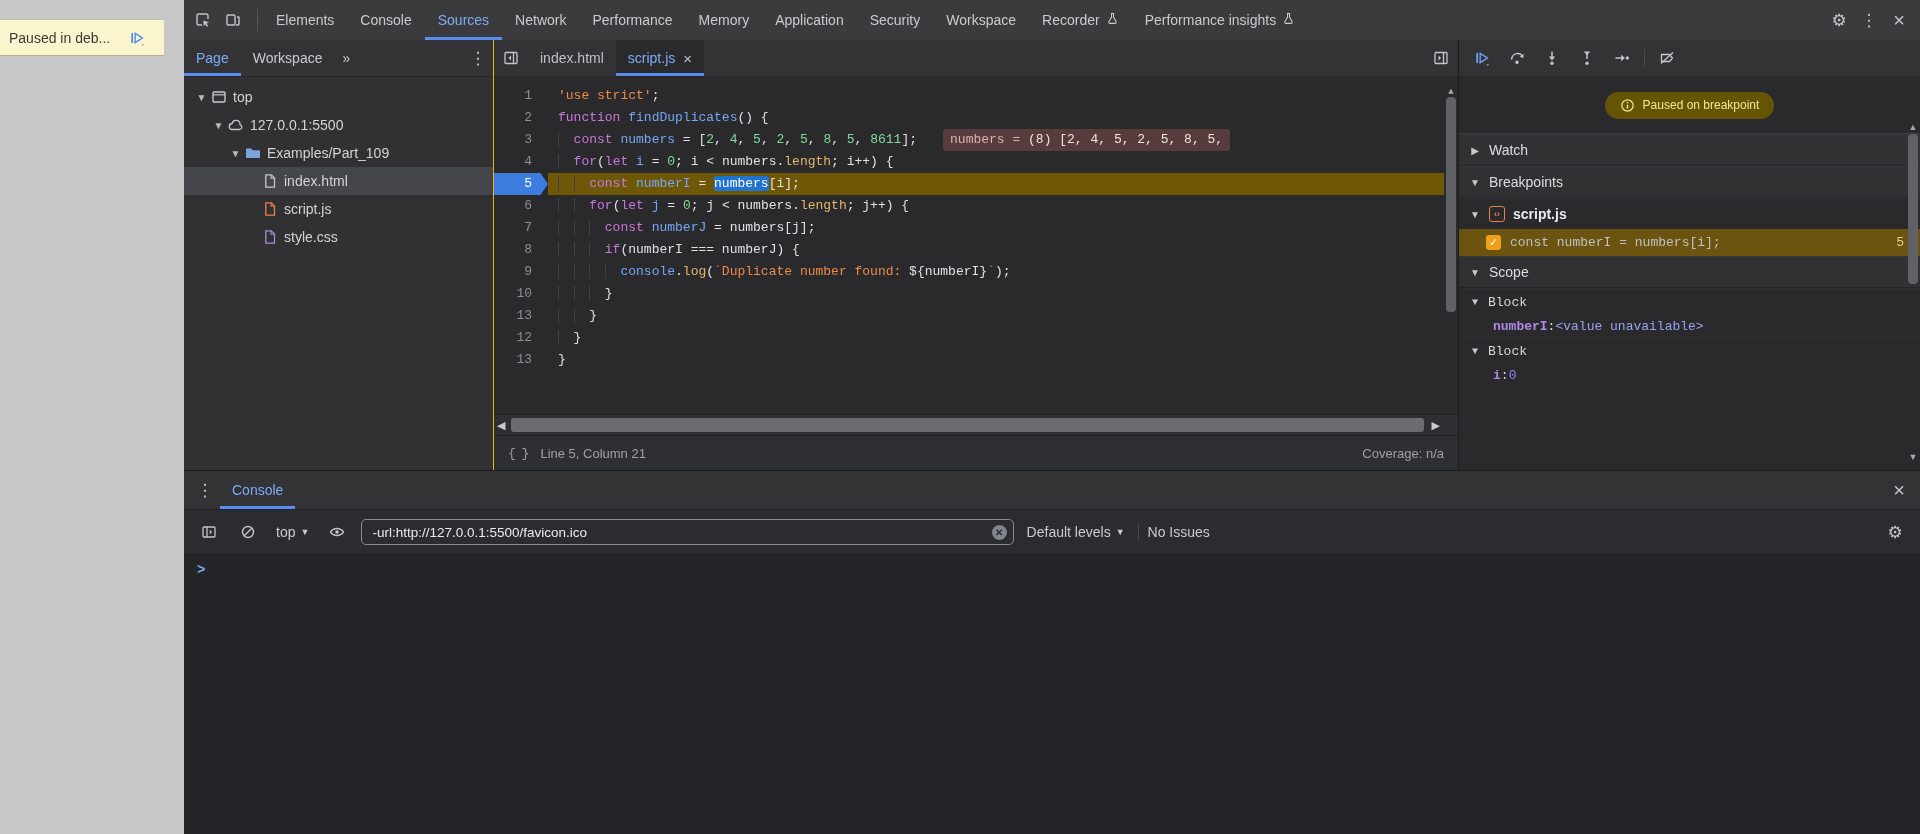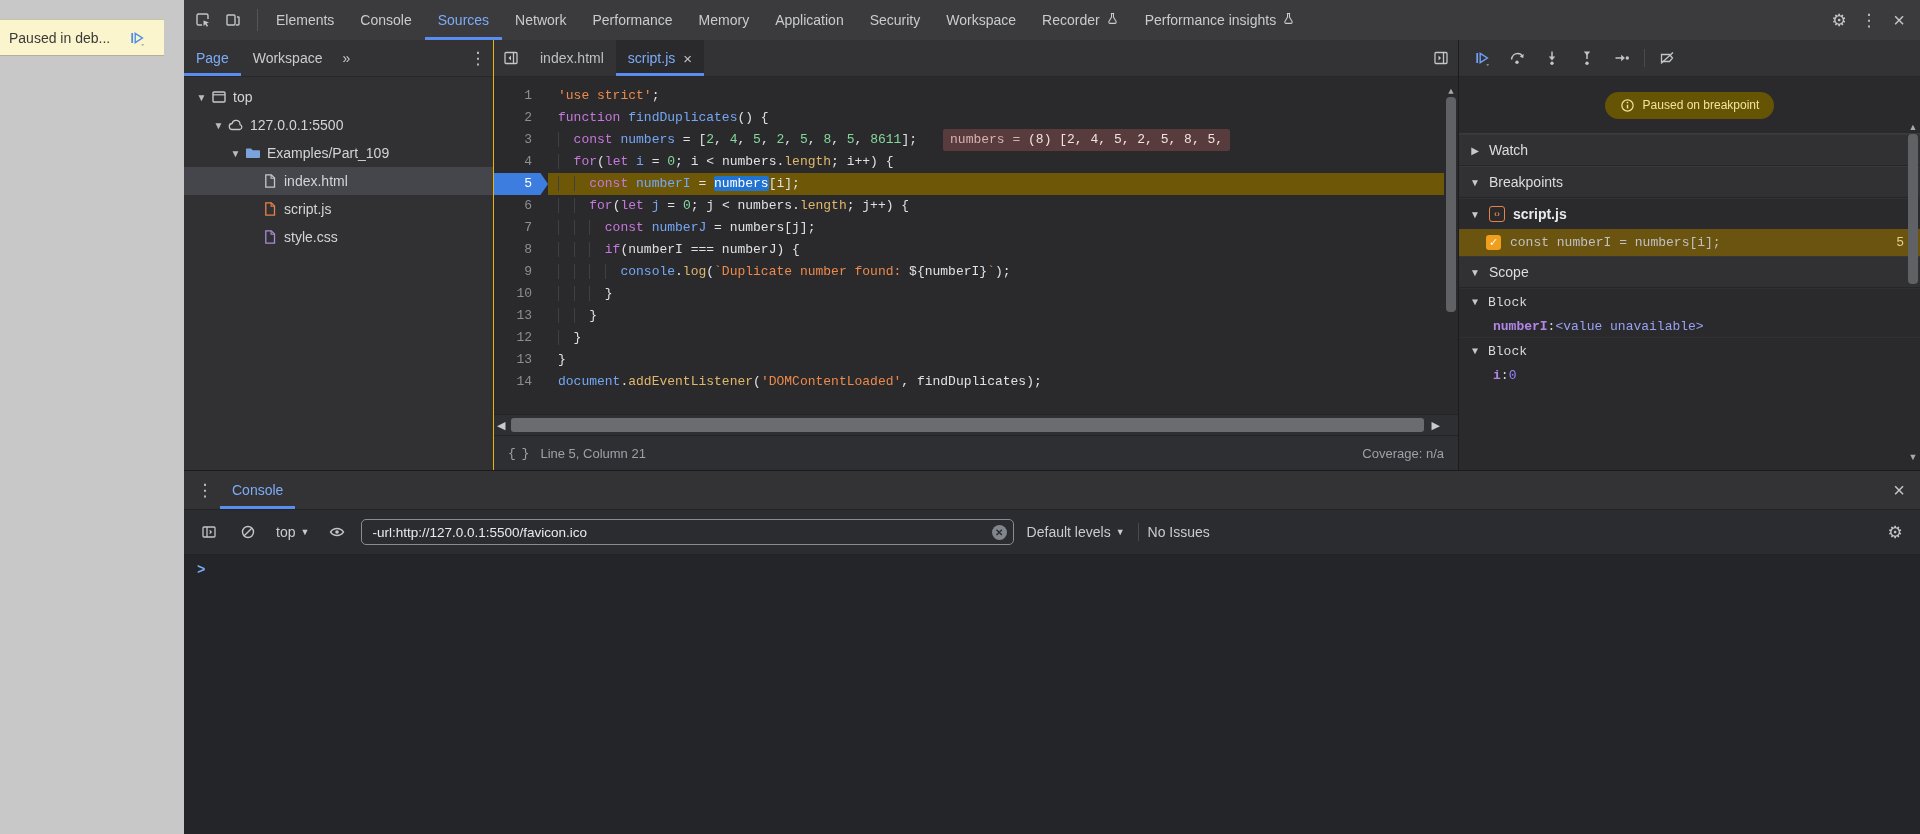--- a/index.html
+++ b/index.html
@@ -345,21 +345,20 @@
               <div class="code-line"><span class="gut">4</span><span class="ltxt"><span class="tok g">  </span><span class="tok k">for</span><span class="tok d">(</span><span class="tok k">let</span><span class="tok d"> </span><span class="tok v">i</span><span class="tok d"> = </span><span class="tok n">0</span><span class="tok d">; i &lt; numbers.</span><span class="tok p">length</span><span class="tok d">; i++) {</span></span></div>
               <div class="code-line cur"><span class="gut cur">5</span><span class="ltxt"><span class="tok g">    </span><span class="tok k">const</span><span class="tok d"> </span><span class="tok v">numberI</span><span class="tok d"> = </span><span class="tok sel">numbers</span><span class="tok d">[i];</span></span></div>
               <div class="code-line"><span class="gut">6</span><span class="ltxt"><span class="tok g">    </span><span class="tok k">for</span><span class="tok d">(</span><span class="tok k">let</span><span class="tok d"> </span><span class="tok v">j</span><span class="tok d"> = </span><span class="tok n">0</span><span class="tok d">; j &lt; numbers.</span><span class="tok p">length</span><span class="tok d">; j++) {</span></span></div>
               <div class="code-line"><span class="gut">7</span><span class="ltxt"><span class="tok g">      </span><span class="tok k">const</span><span class="tok d"> </span><span class="tok v">numberJ</span><span class="tok d"> = numbers[j];</span></span></div>
               <div class="code-line"><span class="gut">8</span><span class="ltxt"><span class="tok g">      </span><span class="tok k">if</span><span class="tok d">(numberI === numberJ) {</span></span></div>
               <div class="code-line"><span class="gut">9</span><span class="ltxt"><span class="tok g">        </span><span class="tok v">console</span><span class="tok d">.</span><span class="tok p">log</span><span class="tok d">(</span><span class="tok s">`Duplicate number found: </span><span class="tok d">${numberI}</span><span class="tok s">`</span><span class="tok d">);</span></span></div>
               <div class="code-line"><span class="gut">10</span><span class="ltxt"><span class="tok g">      </span><span class="tok d">}</span></span></div>
               <div class="code-line"><span class="gut">13</span><span class="ltxt"><span class="tok g">    </span><span class="tok d">}</span></span></div>
               <div class="code-line"><span class="gut">12</span><span class="ltxt"><span class="tok g">  </span><span class="tok d">}</span></span></div>
               <div class="code-line"><span class="gut">13</span><span class="ltxt"><span class="tok d">}</span></span></div>
-              <div class="code-line"><span class="gut">14</span><span class="ltxt"><span class="tok v">document</span><span class="tok d">.</span><span class="tok p">addEventListener</span><span class="tok d">(</span><span class="tok s">'DOMContentLoaded'</span><span class="tok d">, findDuplicates);</span></span></div>
             </div>
           <div class="vsb">
             <span class="vsb-up">▲</span>
             <span class="vsb-thumb" style="top:20px;height:215px"></span>
           </div>
         </div>
         <div class="hscroll">
           <span class="hs-left">◀</span>
           <span class="hs-thumb"></span>
           <span class="hs-right">▶</span>

